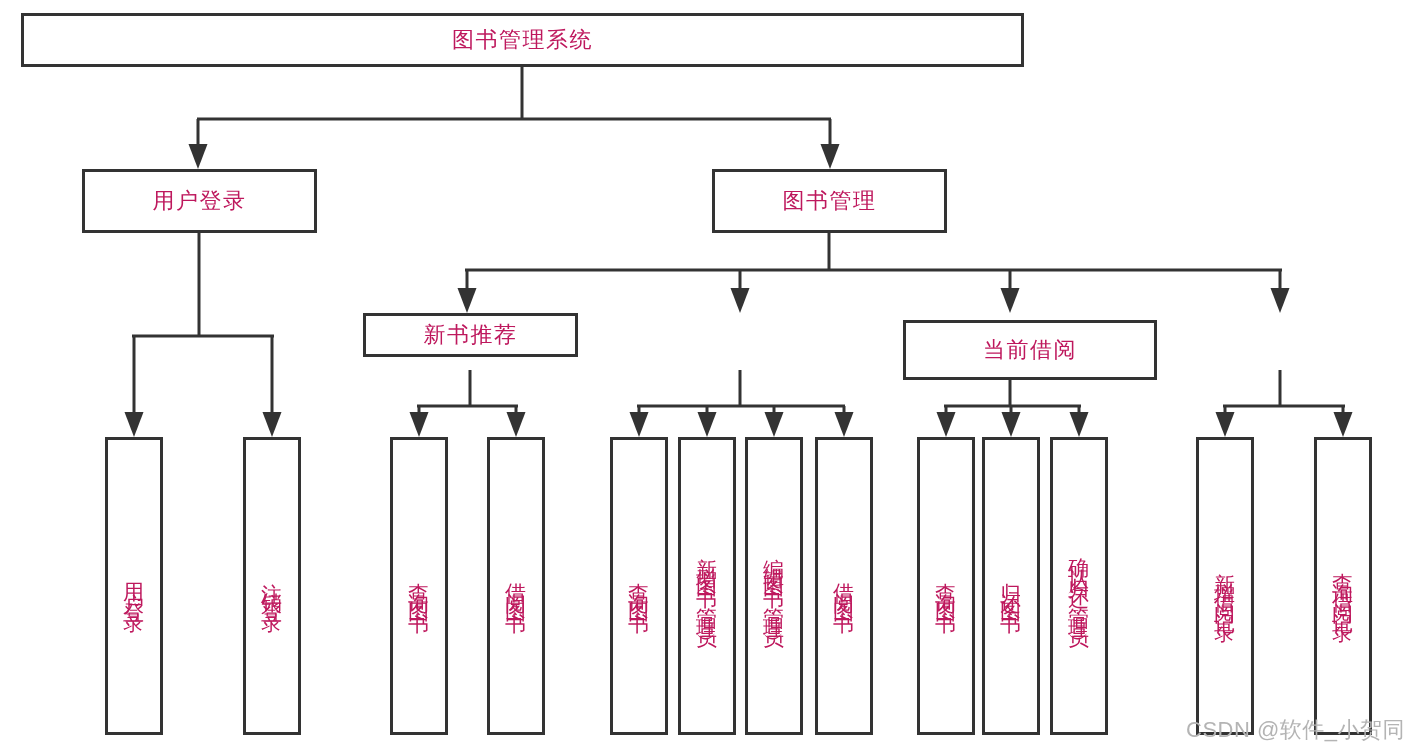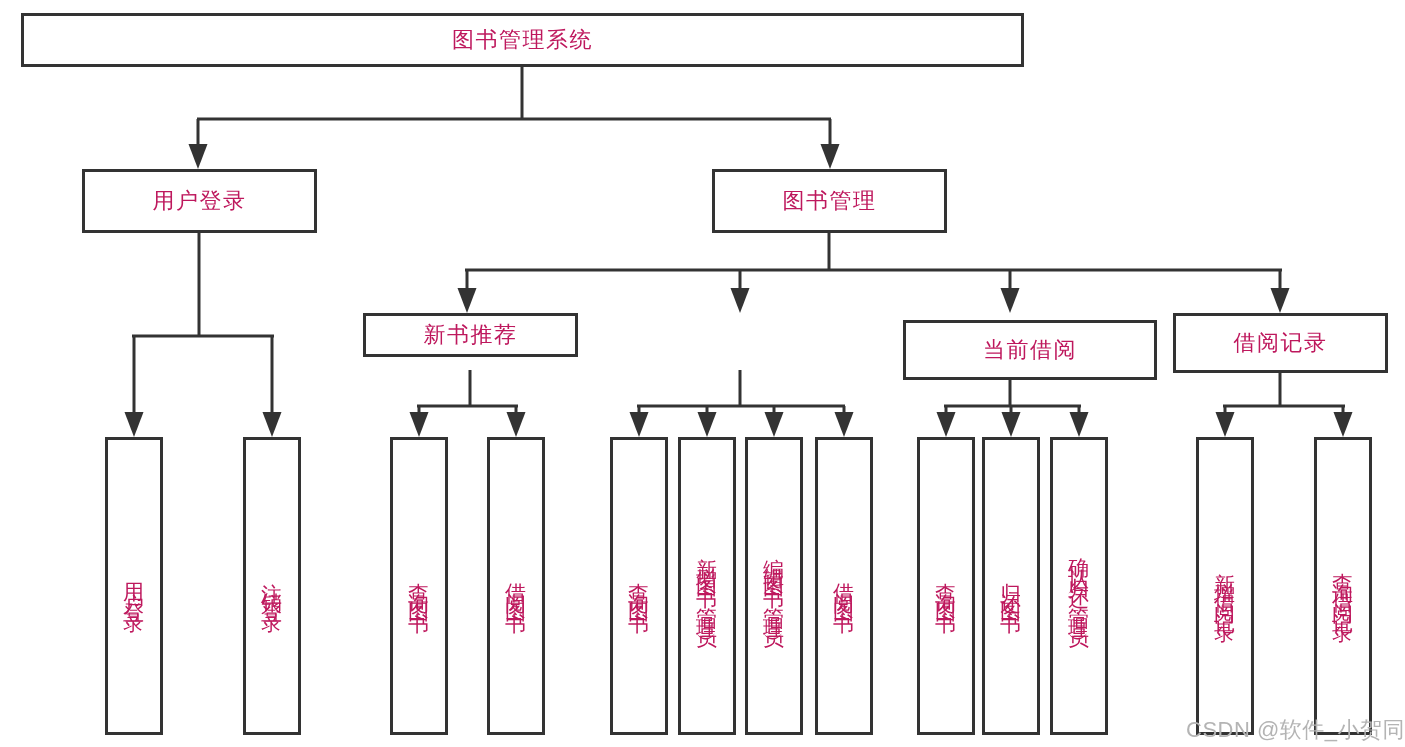--- a/index.html
+++ b/index.html
@@ -94,23 +94,20 @@
   <div class="box hbox" style="left:712px;top:169px;width:235px;height:64px">
     <span class="lbl">图书管理</span>
   </div>
 
   <div class="box hbox" style="left:363px;top:313px;width:215px;height:44px">
     <span class="lbl">新书推荐</span>
   </div>
   <div class="box hbox" style="left:903px;top:320px;width:254px;height:60px">
     <span class="lbl">当前借阅</span>
   </div>
-  <div class="box hbox" style="left:1173px;top:313px;width:215px;height:60px">
-    <span class="lbl">借阅记录</span>
-  </div>
 
   <div class="box vbox" style="left:105px;top:437px;width:58px;height:298px">
     <span class="lbl">用户登录</span>
   </div>
   <div class="box vbox" style="left:243px;top:437px;width:58px;height:298px">
     <span class="lbl">注销登录</span>
   </div>
 
   <div class="box vbox" style="left:390px;top:437px;width:58px;height:298px">
     <span class="lbl">查询图书</span>

